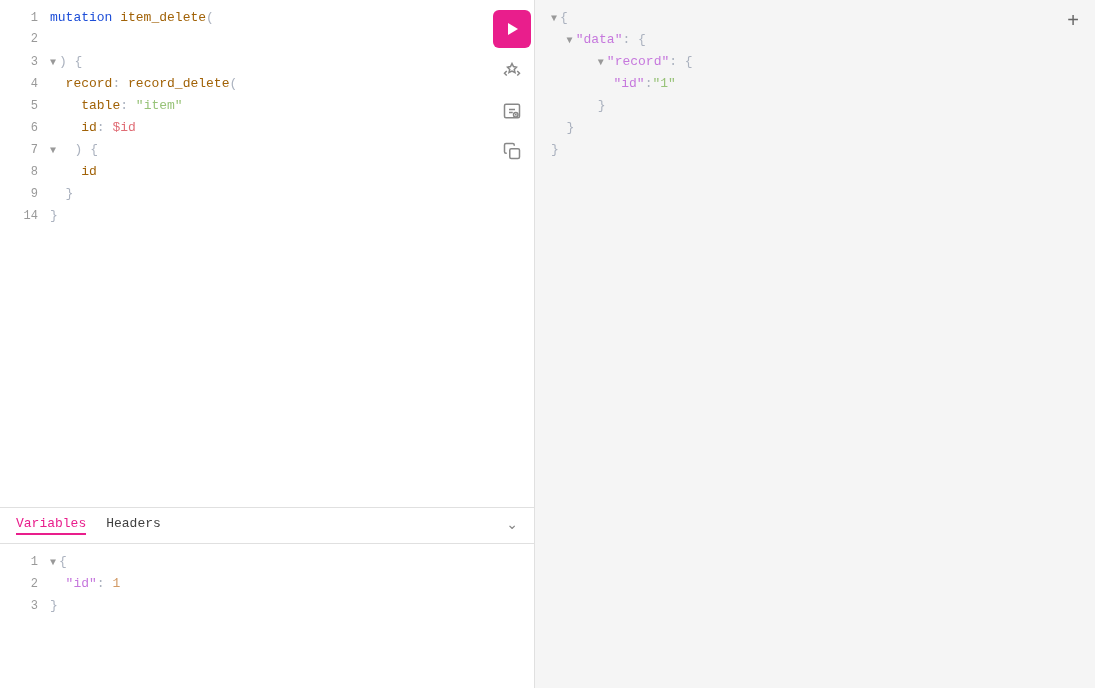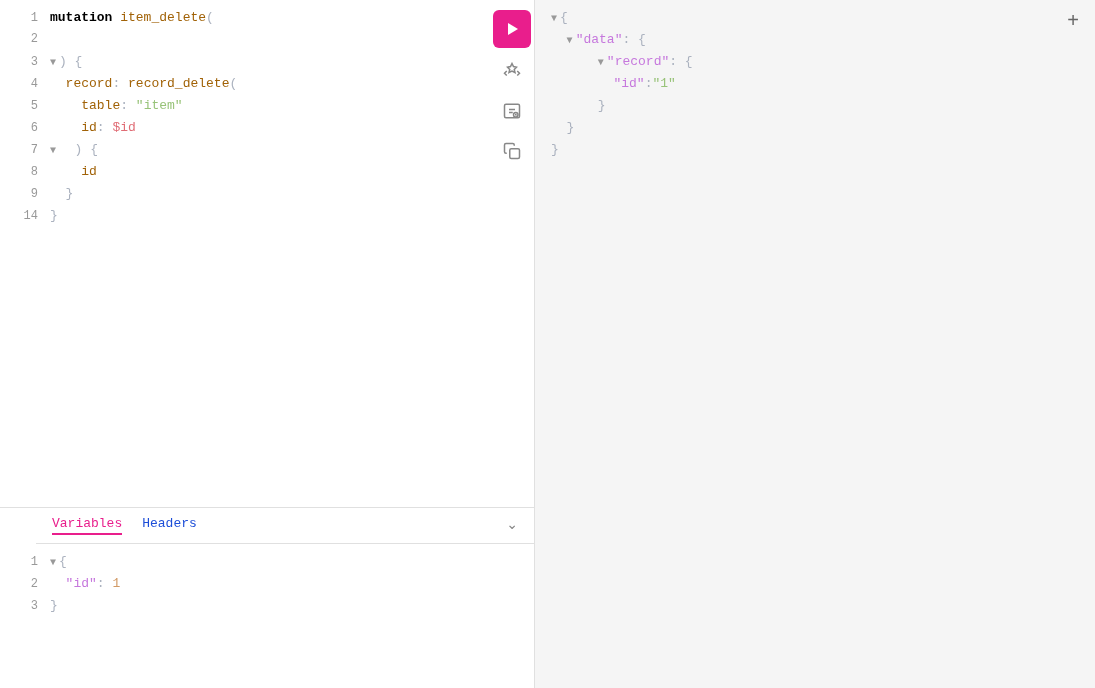--- a/index.html
+++ b/index.html
@@ -54,21 +54,21 @@
       user-select: none;
       font-size: 12px;
     }
 
     .line-content {
       flex: 1;
       white-space: pre;
     }
 
     
-    .kw-purple { color: #000000; font-weight: bold; }
+    .kw-purple { color: #1d4ed8; }
     .kw-blue { color: #a16207; }
     .kw-cyan { color: #56b6c2; }
     .kw-green { color: #98c379; }
     .kw-red { color: #e06c75; }
     .kw-white { color: #abb2bf; }
     .collapse-arrow {
       color: #999;
       font-size: 10px;
       margin-right: 3px;
     }
@@ -125,26 +125,25 @@
       background: #ffffff;
       padding: 0;
     }
 
     .variables-header {
       display: flex;
       align-items: flex-start;
       padding: 8px 16px;
       border-bottom: 1px solid #e0e0e0;
       gap: 20px;
-      margin-left: 36px;
     }
 
     .variables-tab {
       font-size: 13px;
-      color: #1d4ed8;
+      color: #404040;
       cursor: pointer;
       padding-bottom: 2px;
       border-bottom: 2px solid transparent;
     }
 
     .variables-tab.active {
       color: #e91e8c;
       border-bottom: 2px solid #e91e8c;
     }
 

